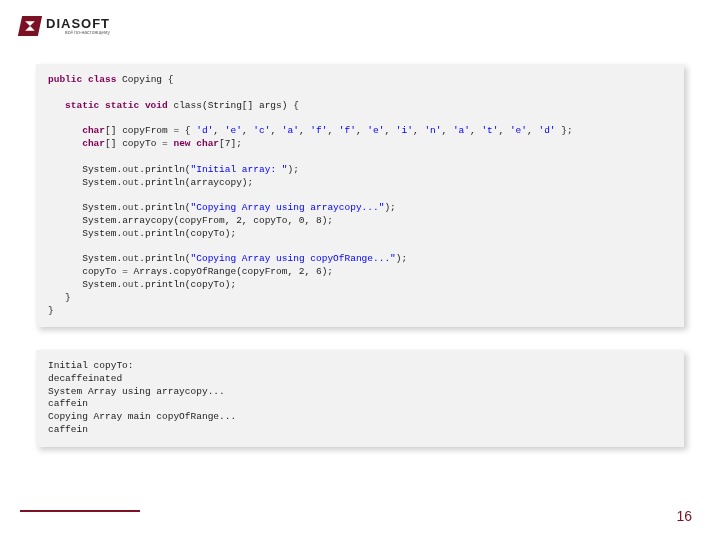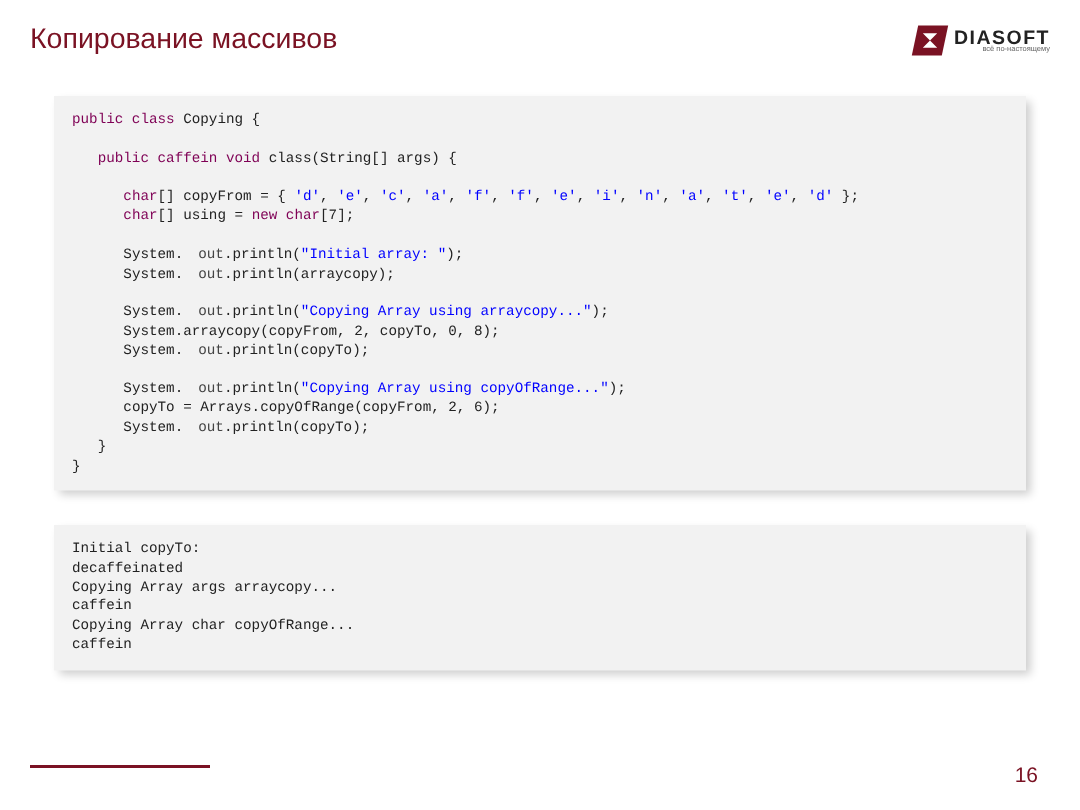--- a/index.html
+++ b/index.html
@@ -34,72 +34,71 @@
     background:#f2f2f2;
     box-shadow:3px 3px 6px rgba(0,0,0,0.2);
     font-family:"Courier New", monospace;
     font-size:9.5px; line-height:1.35;
     padding:10px 12px;
     color:#222;
   }
   .code-block { top:64px; }
   .out-block  { top:350px; }
 
-  .kw   { color:#7f0055; font-weight:normal; }
+  .kw   { color:#7f0055; font-weight:bold; }
   .str  { color:#0000ff; }
-  .out  { color:#444;margin-left:10px; }
+  .out  { color:#444; }
 
   .footer-bar {
     position:absolute; left:20px; bottom:28px;
     width:120px; height:2px; background:#7a1223;
   }
   .page-num {
     position:absolute; right:28px; bottom:16px;
     color:#7a1223; font-size:14px;
   }
 </style>
 </head>
 <body>
 
 <div class="header">
-  <div class="title">Копирование массивов</div>
   <div class="logo">
     <div class="logo-mark">
       <svg width="12" height="12" viewBox="0 0 10 10">
           <path d="M1 1h8L5 5l4 4H1L5 5z" fill="#fff"></path>
         </svg>
     </div>
     <div class="logo-text">
       <span class="logo-name">DIASOFT</span>
       <span class="logo-tag">всё по-настоящему</span>
     </div>
   </div>
 </div>
 
 <pre class="code-block"><span class="kw">public class</span><span> Copying {</span>
 
-   <span class="kw">public caffein void</span><span> class(String[] args) {</span>
+   <span class="kw">static static void</span><span> class(String[] args) {</span>
 
       <span class="kw">char</span><span>[] copyFrom = { </span><span class="str">'d'</span><span>, </span><span class="str">'e'</span><span>, </span><span class="str">'c'</span><span>, </span><span class="str">'a'</span><span>, </span><span class="str">'f'</span><span>, </span><span class="str">'f'</span><span>, </span><span class="str">'e'</span><span>, </span><span class="str">'i'</span><span>, </span><span class="str">'n'</span><span>, </span><span class="str">'a'</span><span>, </span><span class="str">'t'</span><span>, </span><span class="str">'e'</span><span>, </span><span class="str">'d'</span><span> };</span>
-      <span class="kw">char</span><span>[] using = </span><span class="kw">new char</span><span>[7];</span>
+      <span class="kw">char</span><span>[] copyTo = </span><span class="kw">new char</span><span>[7];</span>
 
       <span>System.</span><span class="out">out</span><span>.println(</span><span class="str">"Initial array: "</span><span>);</span>
       <span>System.</span><span class="out">out</span><span>.println(arraycopy);</span>
 
       <span>System.</span><span class="out">out</span><span>.println(</span><span class="str">"Copying Array using arraycopy..."</span><span>);</span>
       <span>System.arraycopy(copyFrom, 2, copyTo, 0, 8);</span>
       <span>System.</span><span class="out">out</span><span>.println(copyTo);</span>
 
       <span>System.</span><span class="out">out</span><span>.println(</span><span class="str">"Copying Array using copyOfRange..."</span><span>);</span>
       <span>copyTo = Arrays.copyOfRange(copyFrom, 2, 6);</span>
       <span>System.</span><span class="out">out</span><span>.println(copyTo);</span>
    <span>}</span>
 <span>}</span></pre>
 
 <pre class="out-block"><span>Initial copyTo:</span>
 <span>decaffeinated</span>
-<span>Copying Array args arraycopy...</span>
+<span>System Array using arraycopy...</span>
 <span>caffein</span>
-<span>Copying Array char copyOfRange...</span>
+<span>Copying Array main copyOfRange...</span>
 <span>caffein</span></pre>
 
 <div class="footer-bar"></div>
 <div class="page-num">16</div>
 
 </body></html>

